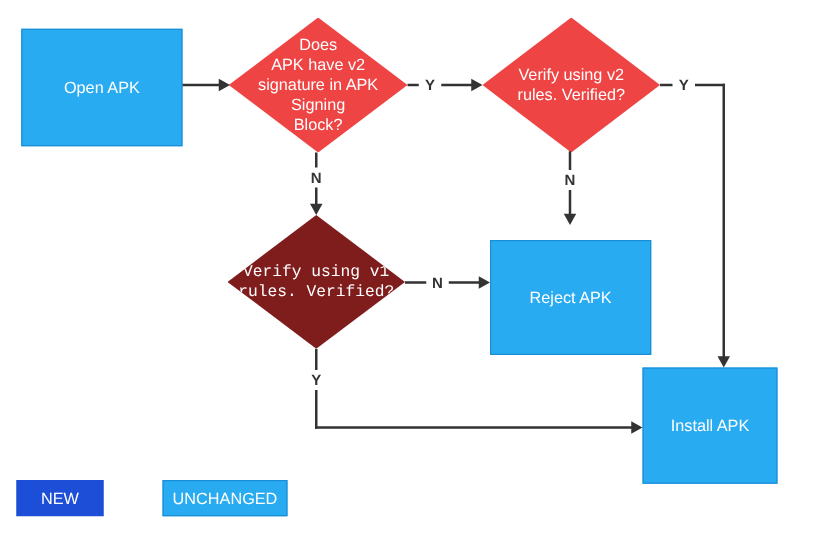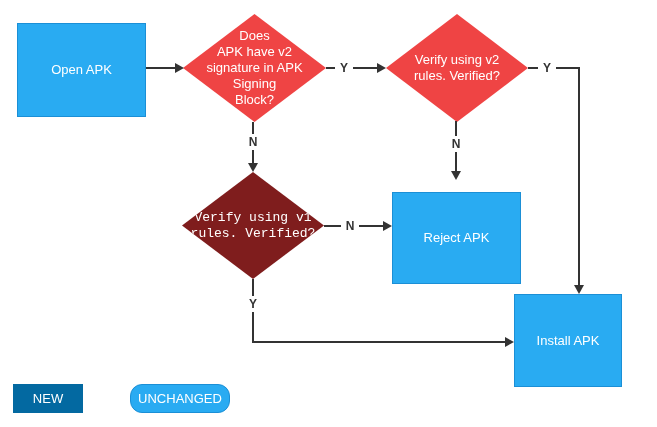--- a/index.html
+++ b/index.html
@@ -67,21 +67,21 @@
   }
   .legend-item {
     position: absolute;
     display: flex;
     align-items: center;
     justify-content: center;
     color: #ffffff;
     font-size: 13px;
     box-sizing: border-box;
   }
-  .legend-item.red { background: #0369a1; text-align: center; }
+  .legend-item.red { background: #1d4ed8; text-align: center; }
   .legend-item.blue { background: #29ABF2; border: 1px solid #1b8fd6; }
 </style>
 </head>
 <body>
 
 <div class="canvas">
 
   <div class="node rect blue" style="left:17px; top:23px; width:129px; height:94px;">
     <span class="label">Open APK</span>
   </div>
@@ -137,17 +137,17 @@
   <div class="edge-label" style="left:341px; top:218px;">N</div>
 
   <div class="line" style="left:252px; top:279px; width:2px; height:64px;"></div>
   <div class="line" style="left:252px; top:341px; width:254px; height:2px;"></div>
   <div class="arrow-right" style="left:505px; top:337px;"></div>
   <div class="edge-label" style="left:244px; top:296px;">Y</div>
 
   <div class="legend-item red" style="left:13px; top:384px; width:70px; height:29px;">
     <span>NEW</span>
   </div>
-  <div class="legend-item blue" style="left:130px; top:384px; width:100px; height:29px;border-radius:12px;">
+  <div class="legend-item blue" style="left:130px; top:384px; width:100px; height:29px;">
     <span>UNCHANGED</span>
   </div>
 
 </div>
 
 </body></html>

